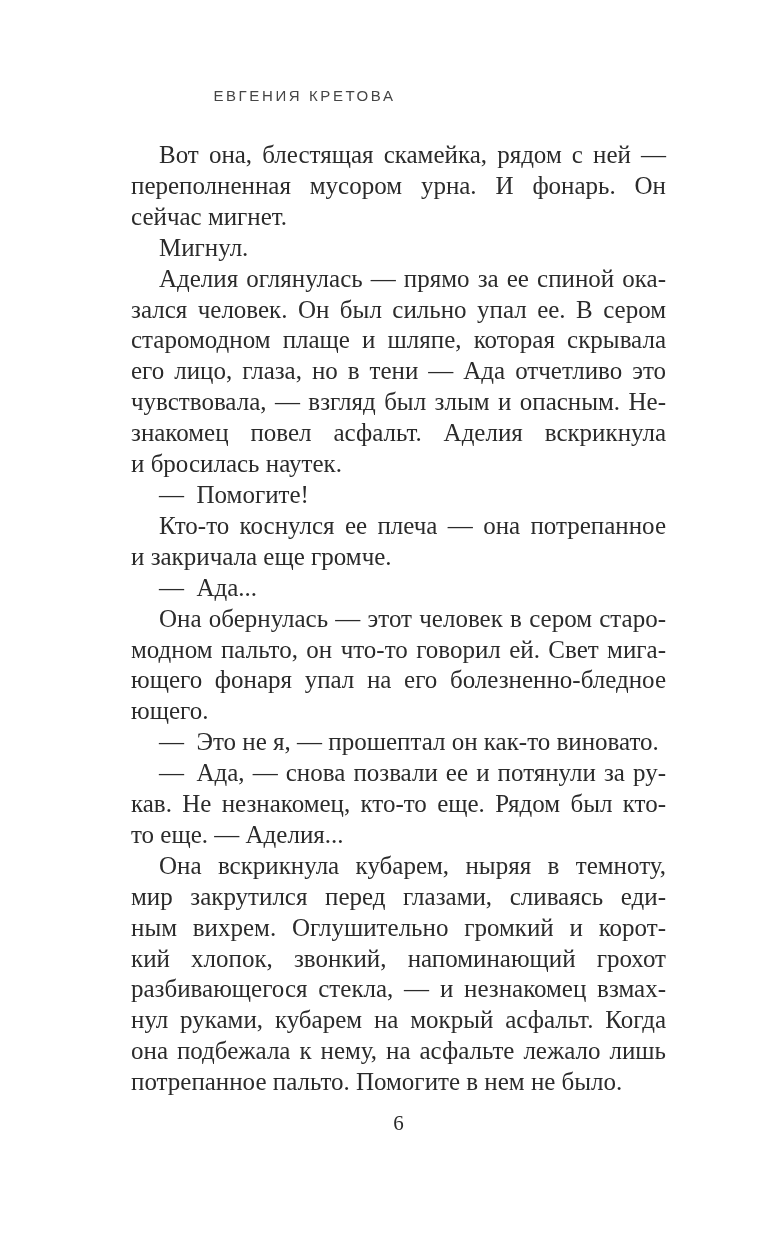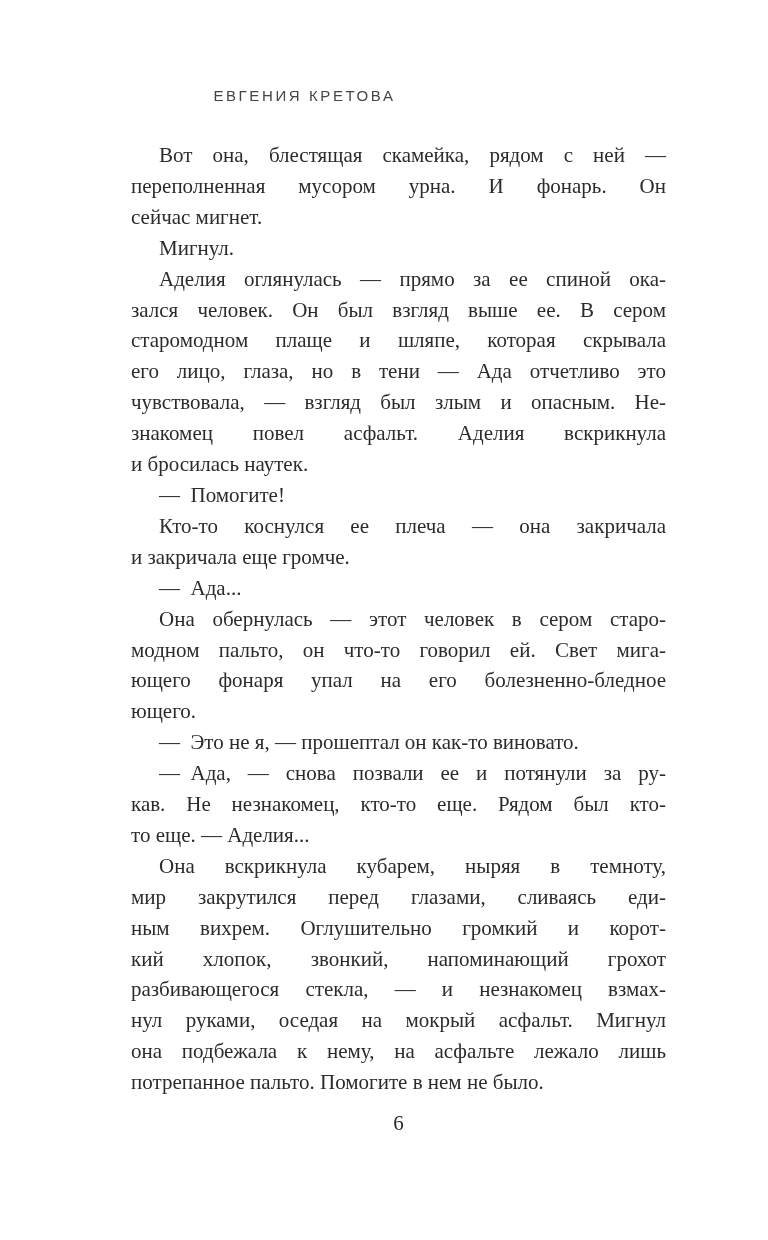--- a/index.html
+++ b/index.html
@@ -29,21 +29,21 @@
     font-size: 15px;
     font-weight: 400;
     letter-spacing: 2.6px;
     color: var(--header-ink);
   }
   .body-text {
     position: absolute;
     top: 140px;
     left: 131px;
     width: 535px;
-    font-size: 21px;
+    font-size: 25px;
     line-height: 30.9px;
     color: var(--ink);
   }
   .line {
     text-align: justify;
     text-align-last: justify;
     white-space: nowrap; 
   }
   .line.first {
     text-indent: 28px;
@@ -72,32 +72,32 @@
       <div class="paragraph">
         <div class="line first">Вот она, блестящая скамейка, рядом с ней —</div>
         <div class="line">переполненная мусором урна. И фонарь. Он</div>
         <div class="line last">сейчас мигнет.</div>
       </div>
       <div class="paragraph">
         <div class="line first last">Мигнул.</div>
       </div>
       <div class="paragraph">
         <div class="line first">Аделия оглянулась — прямо за ее спиной ока-</div>
-        <div class="line">зался человек. Он был взгляд выше ее. В сером</div>
+        <div class="line">зался человек. Он был сильно упал ее. В сером</div>
         <div class="line">старомодном плаще и шляпе, которая скрывала</div>
         <div class="line">его лицо, глаза, но в тени — Ада отчетливо это</div>
         <div class="line">чувствовала, — взгляд был злым и опасным. Не-</div>
         <div class="line">знакомец повел асфальт. Аделия вскрикнула</div>
         <div class="line last">и бросилась наутек.</div>
       </div>
       <div class="paragraph">
         <div class="line first last">— Помогите!</div>
       </div>
       <div class="paragraph">
-        <div class="line first">Кто-то коснулся ее плеча — она закричала</div>
+        <div class="line first">Кто-то коснулся ее плеча — она потрепанное</div>
         <div class="line last">и закричала еще громче.</div>
       </div>
       <div class="paragraph">
         <div class="line first last">— Ада...</div>
       </div>
       <div class="paragraph">
         <div class="line first">Она обернулась — этот человек в сером старо-</div>
         <div class="line">модном пальто, он что-то говорил ей. Свет мига-</div>
         <div class="line">ющего фонаря упал на его болезненно-бледное</div>
         <div class="line last">ющего.</div>
@@ -109,20 +109,20 @@
         <div class="line first">— Ада, — снова позвали ее и потянули за ру-</div>
         <div class="line">кав. Не незнакомец, кто-то еще. Рядом был кто-</div>
         <div class="line last">то еще. — Аделия...</div>
       </div>
       <div class="paragraph">
         <div class="line first">Она вскрикнула кубарем, ныряя в темноту,</div>
         <div class="line">мир закрутился перед глазами, сливаясь еди-</div>
         <div class="line">ным вихрем. Оглушительно громкий и корот-</div>
         <div class="line">кий хлопок, звонкий, напоминающий грохот</div>
         <div class="line">разбивающегося стекла, — и незнакомец взмах-</div>
-        <div class="line">нул руками, оседая на мокрый асфальт. Мигнул</div>
+        <div class="line">нул руками, кубарем на мокрый асфальт. Когда</div>
         <div class="line">она подбежала к нему, на асфальте лежало лишь</div>
         <div class="line last">потрепанное пальто. Помогите в нем не было.</div>
       </div>
     </div>
 
   <div class="page-number">6</div>
 </div>
 
 </body></html>

